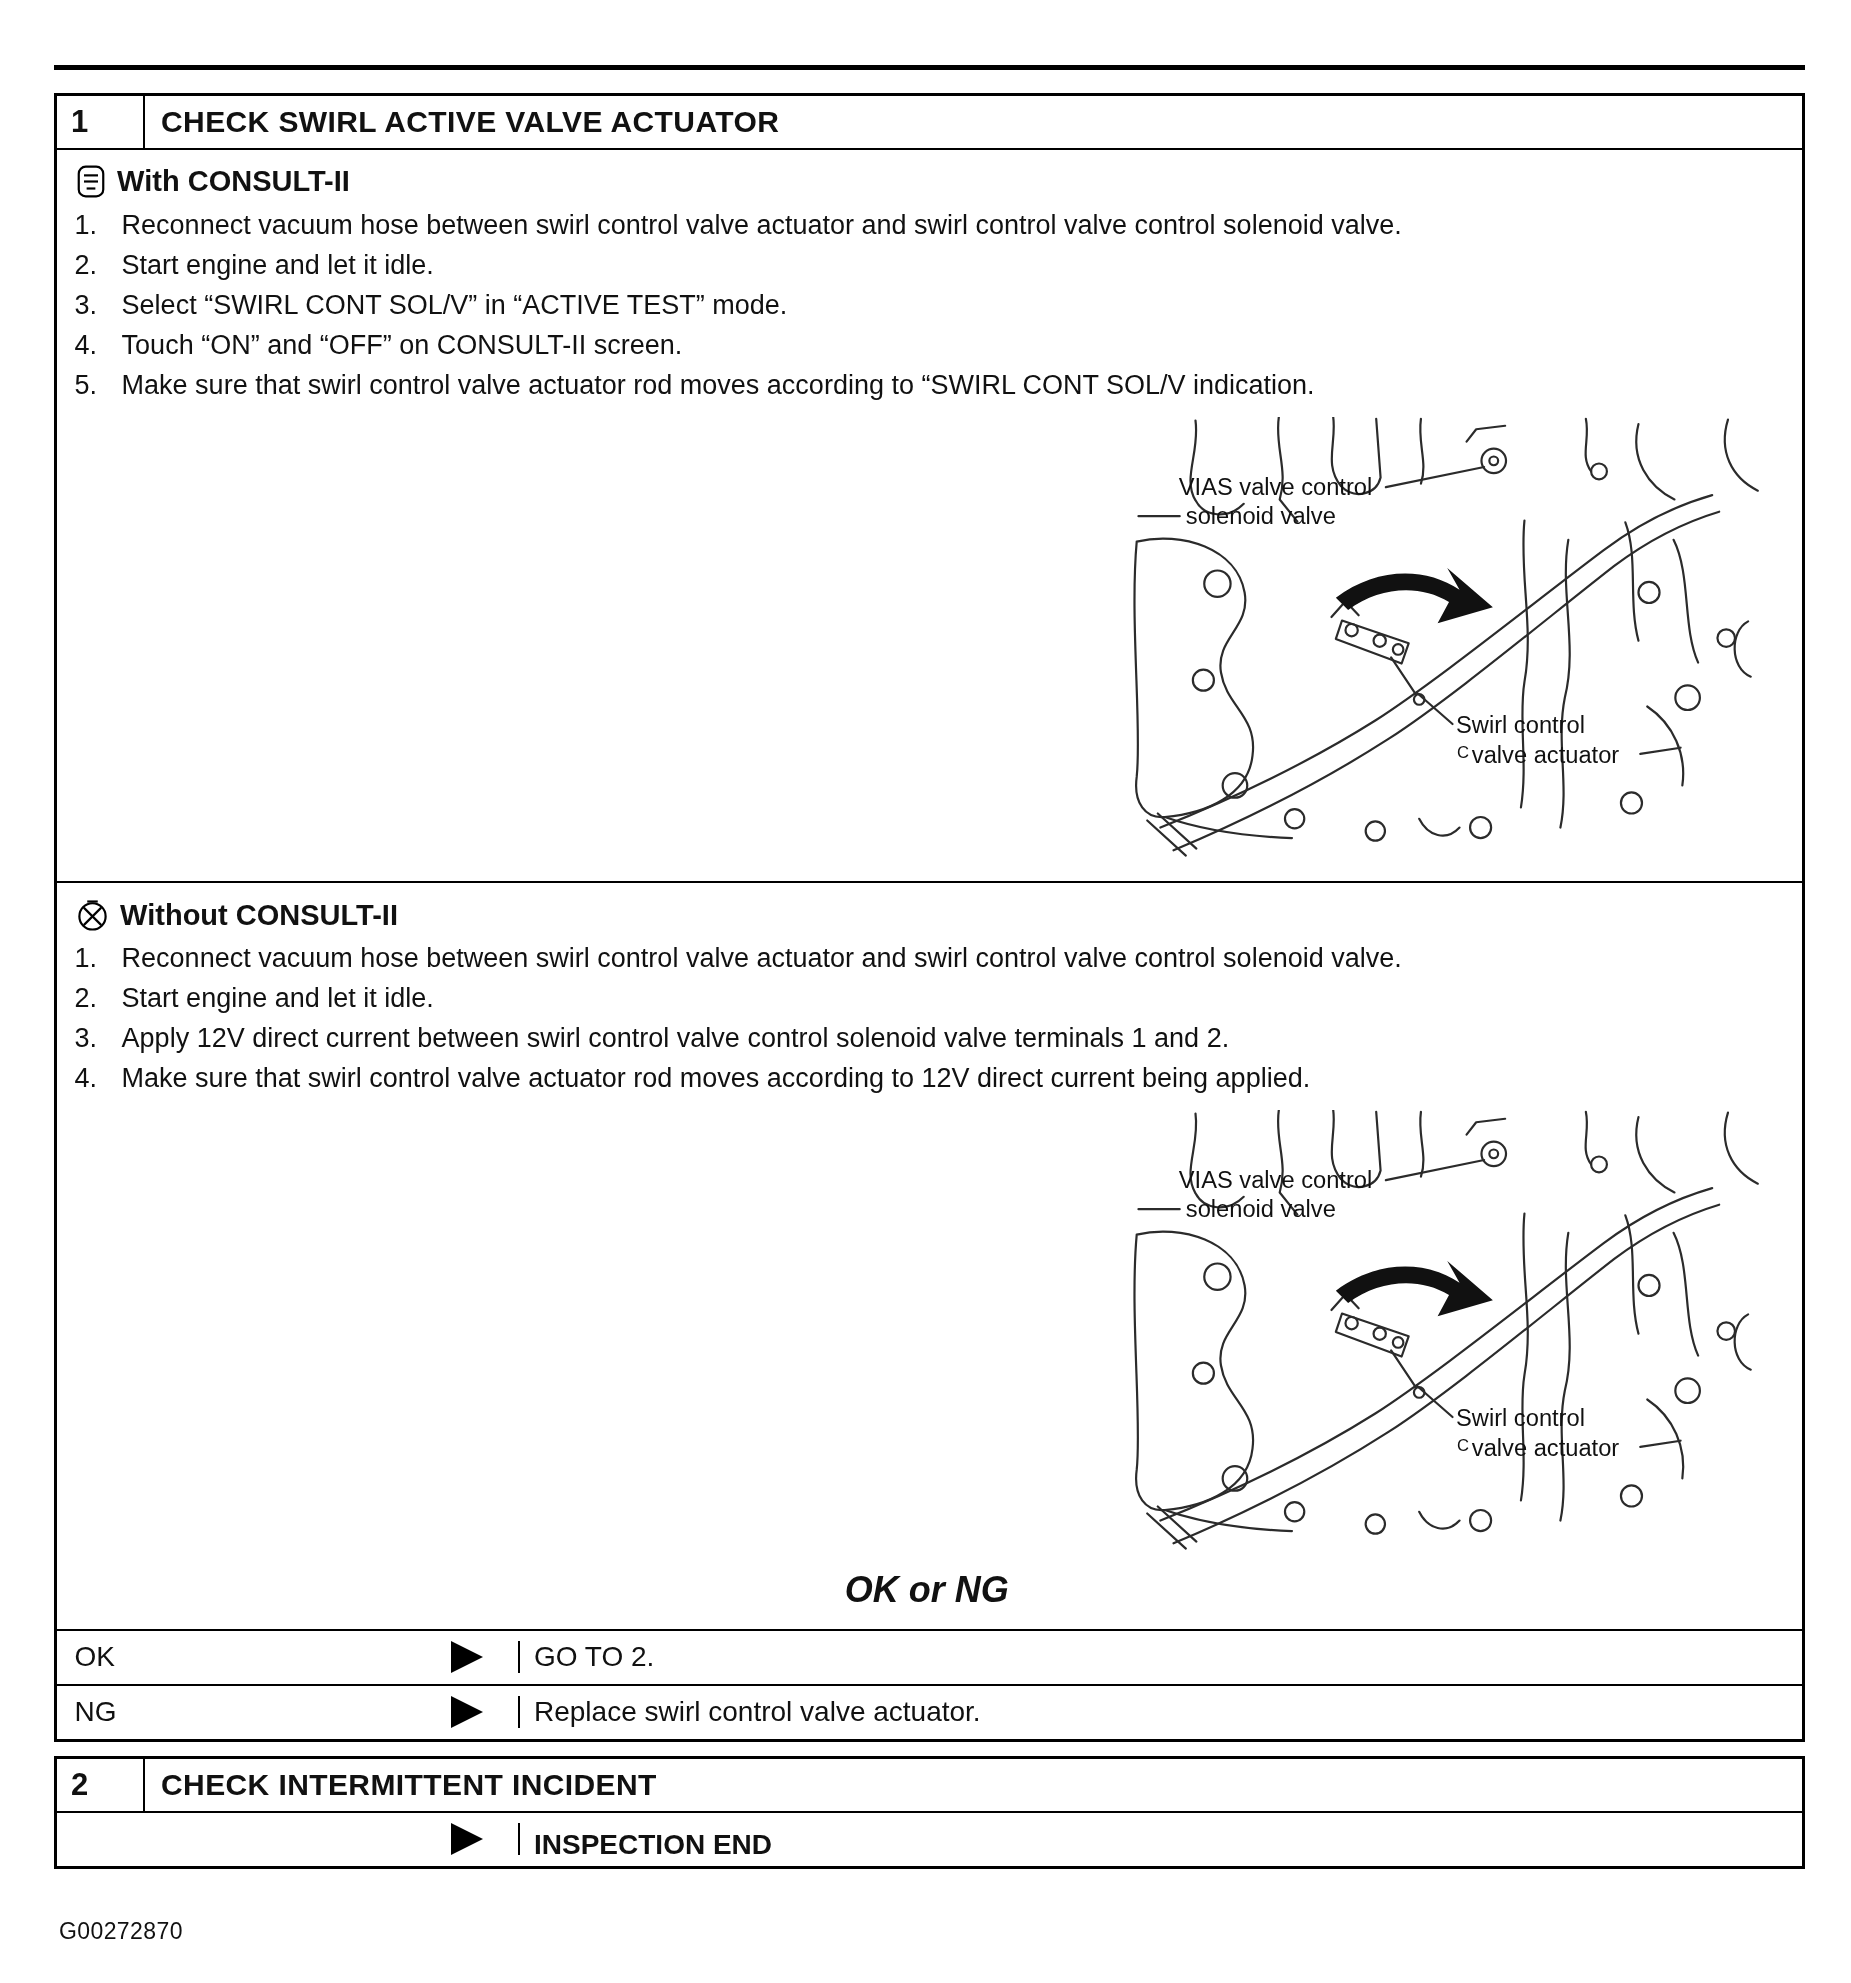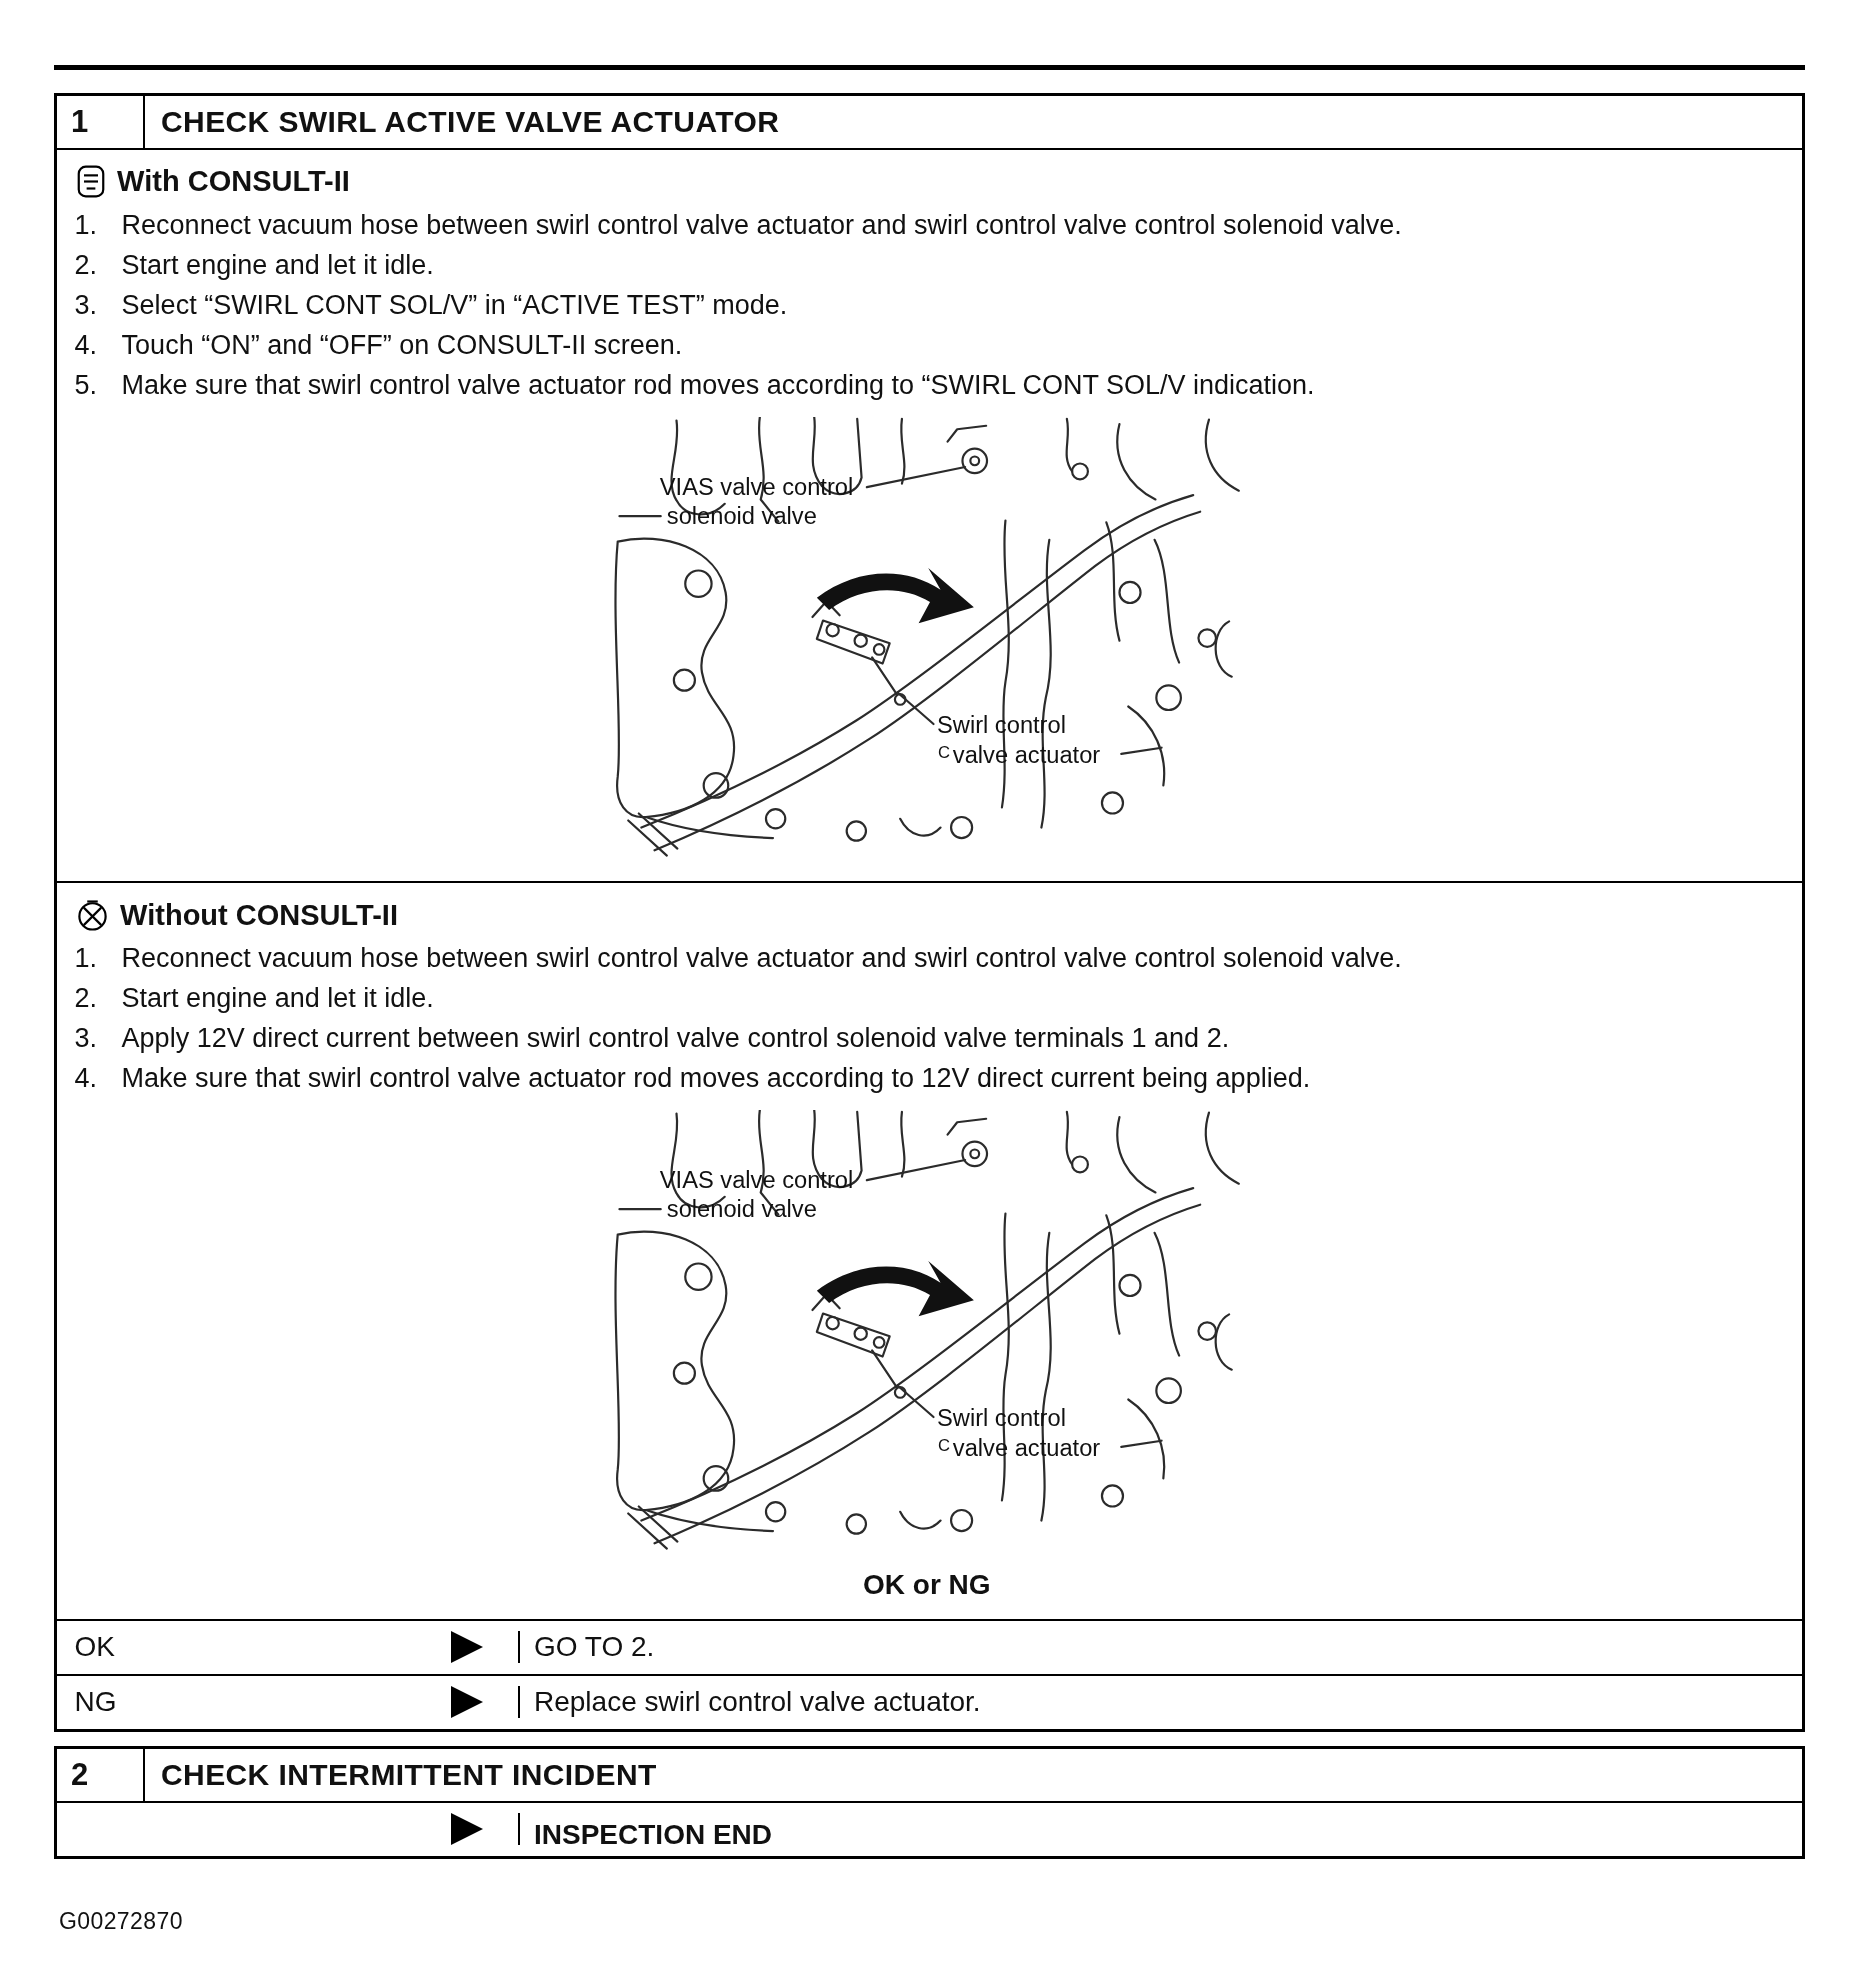--- a/index.html
+++ b/index.html
@@ -13,24 +13,24 @@
        font-weight:bold;font-size:31px;display:flex;align-items:center;padding-left:14px;box-sizing:border-box;}
   .hdr .title-cell{flex:1;font-weight:bold;font-size:30px;display:flex;align-items:center;
        padding:8.8px 8.8px 8.8px 16px;letter-spacing:0.4px;}
   .body-block{padding:12.3px 23px 5.3px 17.6px;}
   .body-block.second{border-top:2.6px solid #000;}
   .sub-head{display:flex;align-items:center;gap:10.5px;font-weight:bold;font-size:29px;line-height:39px;}
   .sub-head svg{flex:none;}
   ol.steps{list-style:none;margin:3.5px 0 0 0;padding:0;}
   ol.steps li{display:flex;font-size:27px;line-height:40px;}
   ol.steps .n{width:47px;flex:none;}
-  .diagram-wrap{display:flex;justify-content:center;margin:12.3px 0 16px 0;}
+  .diagram-wrap{display:flex;justify-content:flex-end;margin:12.3px 0 16px 0;}
   svg.engine{display:block;}
   svg.engine text{font-family:"Liberation Sans","DejaVu Sans",sans-serif;}
-  .ok-ng{text-align:center;font-weight:bold;font-size:28px;margin:8.8px 0 12.3px 0;}
+  .ok-ng{text-align:center;font-weight:bold;font-size:36px;margin:8.8px 0 12.3px 0;font-style:italic;}
   .res-row{display:flex;align-items:center;border-top:2.6px solid #000;height:53px;font-size:28px;}
   .res-left{width:463px;flex:none;border-right:2.6px solid #000;box-sizing:border-box;
        display:flex;align-items:center;justify-content:space-between;padding:0 35px 0 17.6px;}
   .res-right{flex:1;display:flex;align-items:center;padding-left:14px;}
   .res-right.bold{font-weight:bold;margin-top:11px;}
   .tri{width:0;height:0;border-top:16.7px solid transparent;border-bottom:16.7px solid transparent;
        border-left:32px solid #000;}
   .footer-code{font-size:23px;margin:49px 0 0 5px;letter-spacing:0.4px;}
 </style>
 </head>

